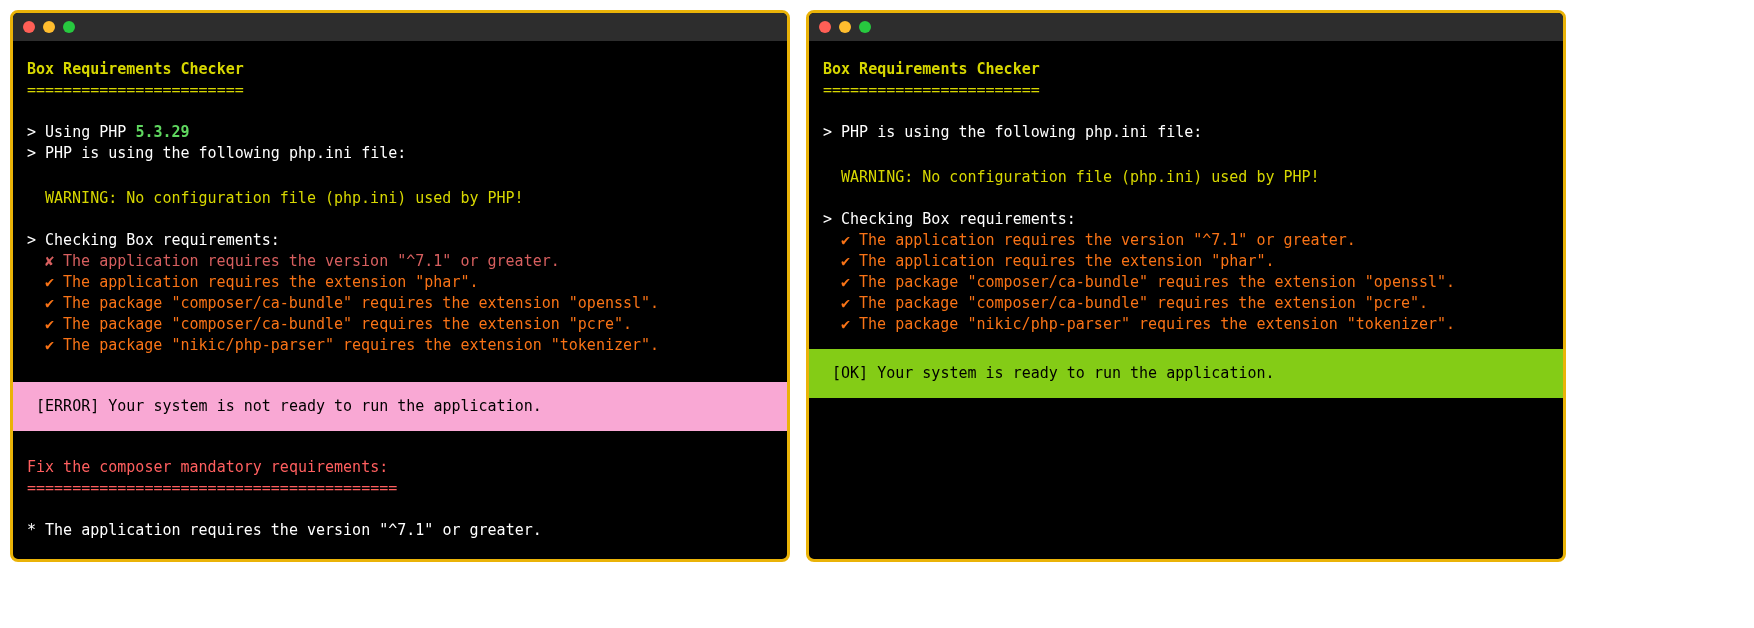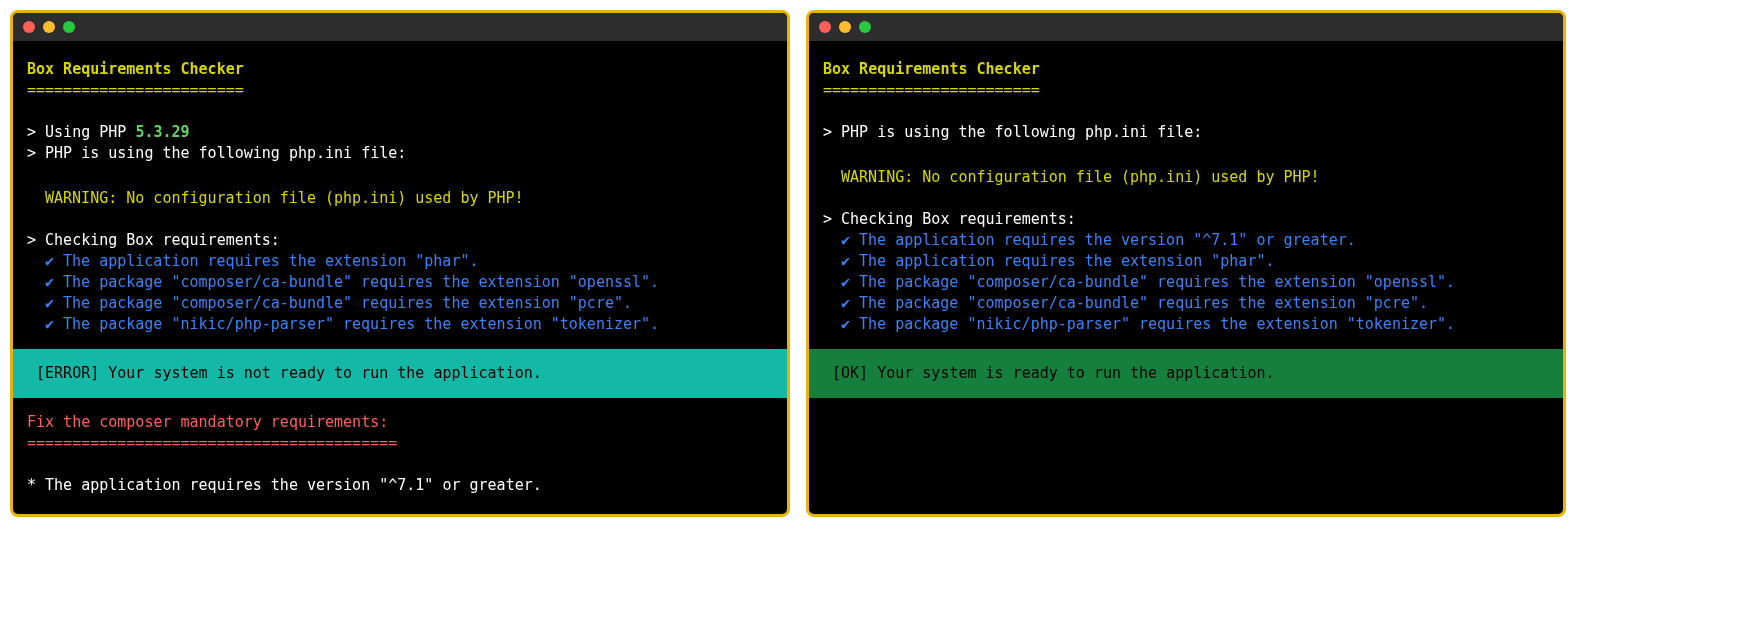--- a/index.html
+++ b/index.html
@@ -38,34 +38,34 @@
       font-size: 15px;
       line-height: 1.4;
       color: #ffffff;
       font-family: 'Menlo','Monaco','Consolas',monospace;
     }
     .title-line { color: #d7d700; font-weight: bold; }
     .title-underline { color: #d7d700; }
     .prompt { color: #ffffff; }
     .php-version { color: #5fd75f; font-weight: bold; }
     .warning { color: #d7d700; margin-top: 24px; }
-    .check-pass { color: #3b82f6; }
+    .check-pass { color: #f97316; }
     .check-fail { color: #d75f5f; }
     .indent { padding-left: 18px; display: block; }
     .status-error {
-      background: #14b8a6;
+      background: #f9a8d4;
       color: #000000;
       padding: 14px 10px;
-      margin: 14px 0;
+      margin: 26px 0;
       margin-left: -14px;
       margin-right: -14px;
       padding-left: 14px;
     }
     .status-ok {
-      background: #15803d;
+      background: #84cc16;
       color: #000000;
       padding: 14px 10px;
       margin: 14px 0;
       margin-left: -14px;
       margin-right: -14px;
       padding-left: 14px;
     }
     .fix-header { color: #ff5f5f; }
     .fix-underline { color: #ff5f5f; }
     .fix-item { color: #ffffff; }
@@ -95,20 +95,21 @@
       <span>&gt;</span>
       <span>PHP is using the following php.ini file:</span>
     </div>
     <div class="warning indent">WARNING: No configuration file (php.ini) used by PHP!</div>
     <div class="blank"></div>
     <div class="prompt">
       <span>&gt;</span>
       <span>Checking Box requirements:</span>
     </div>
     <div id="left-checks">
+        <div class="indent check-fail"><span>✘</span><span> The application requires the version "^7.1" or greater.</span></div>
         <div class="indent check-pass"><span>✔</span><span> The application requires the extension "phar".</span></div>
         <div class="indent check-pass"><span>✔</span><span> The package "composer/ca-bundle" requires the extension "openssl".</span></div>
         <div class="indent check-pass"><span>✔</span><span> The package "composer/ca-bundle" requires the extension "pcre".</span></div>
         <div class="indent check-pass"><span>✔</span><span> The package "nikic/php-parser" requires the extension "tokenizer".</span></div>
       </div>
     <div class="status-error">
       &nbsp;<span>[ERROR]</span>
       <span>Your system is not ready to run the application.</span>
     </div>
     <div class="fix-header">Fix the composer mandatory requirements:</div>

